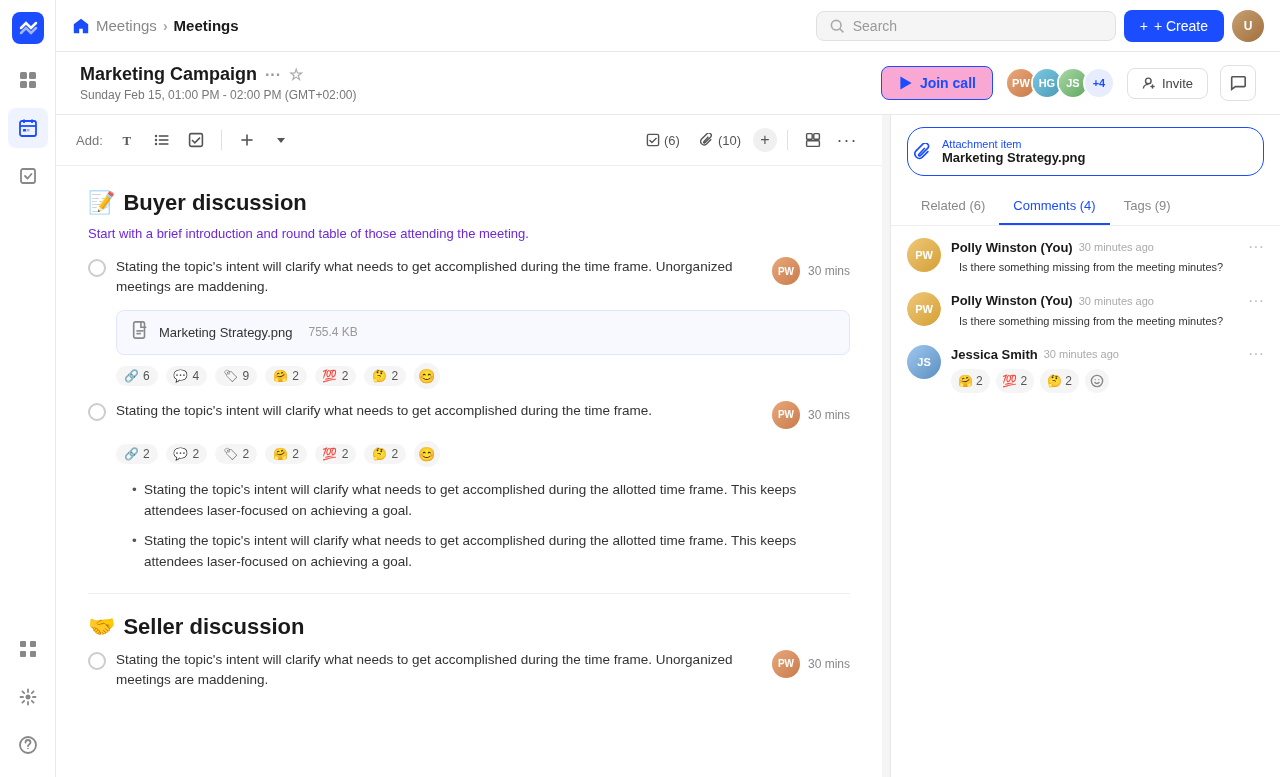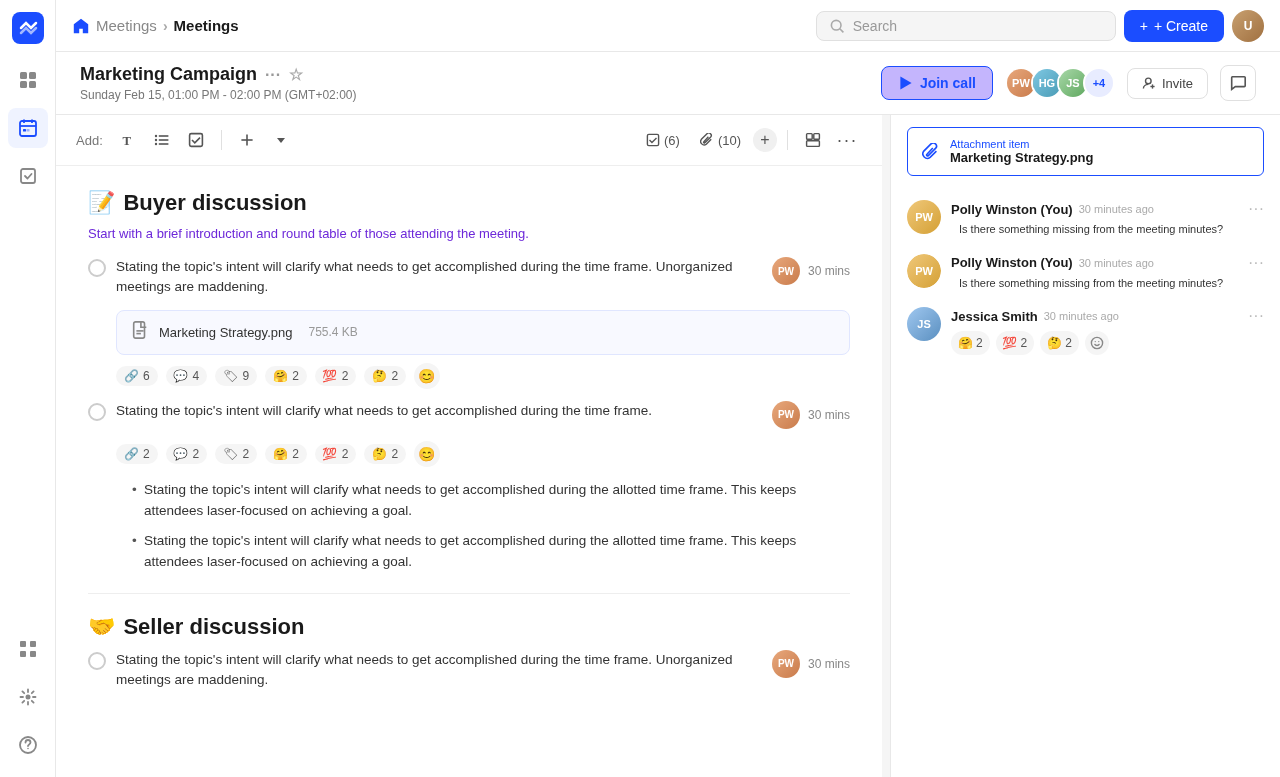--- a/index.html
+++ b/index.html
@@ -139,21 +139,21 @@
       align-items: center;
       gap: 8px;
       font-size: 18px;
       font-weight: 700;
       color: #1a1a1a;
     }
     .meeting-title .dots { color: #999; font-size: 16px; cursor: pointer; }
     .meeting-title .star { color: #aaa; cursor: pointer; font-size: 16px; }
     .meeting-subtitle { font-size: 12px; color: #777; margin-top: 3px; }
     .join-call-btn {
-      background: #c4b5fd;
+      background: #f9a8d4;
       border: 1.5px solid #1b4dff;
       color: #1b4dff;
       border-radius: 8px;
       padding: 8px 16px;
       font-size: 14px;
       font-weight: 600;
       cursor: pointer;
       display: flex;
       align-items: center;
       gap: 6px;
@@ -423,22 +423,22 @@
       display: flex;
       align-items: center;
       justify-content: center;
       font-size: 16px;
       color: #666;
     }
 
     .attachment-banner {
       margin: 12px 16px;
       border: 1.5px solid #1b4dff;
-      border-radius: 6px;
-      padding: 10px 14px;
+      border-radius: 17px;
+      padding: 10px 6px;
       display: flex;
       align-items: center;
       gap: 10px;
     }
     .attachment-banner-label { font-size: 11px; color: #1b4dff; font-weight: 500; }
     .attachment-banner-name { font-size: 13px; font-weight: 600; color: #1a1a1a; }
 
     .tabs-row {
       display: flex;
       border-bottom: 1px solid #eee;
@@ -891,20 +891,31 @@
         <div class="attachment-banner">
           <svg width="18" height="18" viewBox="0 0 20 20" fill="none" stroke="#1b4dff" stroke-width="1.8">
               <path d="M16 9L9 16 A5 5 0 0 1 2 9 L10 1 A3 3 0 0 1 15 6 L7 14 A1 1 0 0 1 5.5 12.5 L12 5.5"></path>
             </svg>
           <div>
             <div class="attachment-banner-label">Attachment item</div>
             <div class="attachment-banner-name">Marketing Strategy.png</div>
           </div>
         </div>
 
+        <div class="tabs-row">
+          <div class="tab">
+            <span>Related (6)</span>
+          </div>
+          <div class="tab active">
+            <span>Comments (4)</span>
+          </div>
+          <div class="tab">
+            <span>Tags (9)</span>
+          </div>
+        </div>
 
         <div class="comments-list">
 
           <div class="comment-item">
             <div class="comment-avatar av-polly">
               <div class="avatar-circle" style="background: linear-gradient(135deg,#f0c87a,#d4a035);">
                   <span style="font-size:11px">PW</span>
                 </div>
             </div>
             <div class="comment-body">

